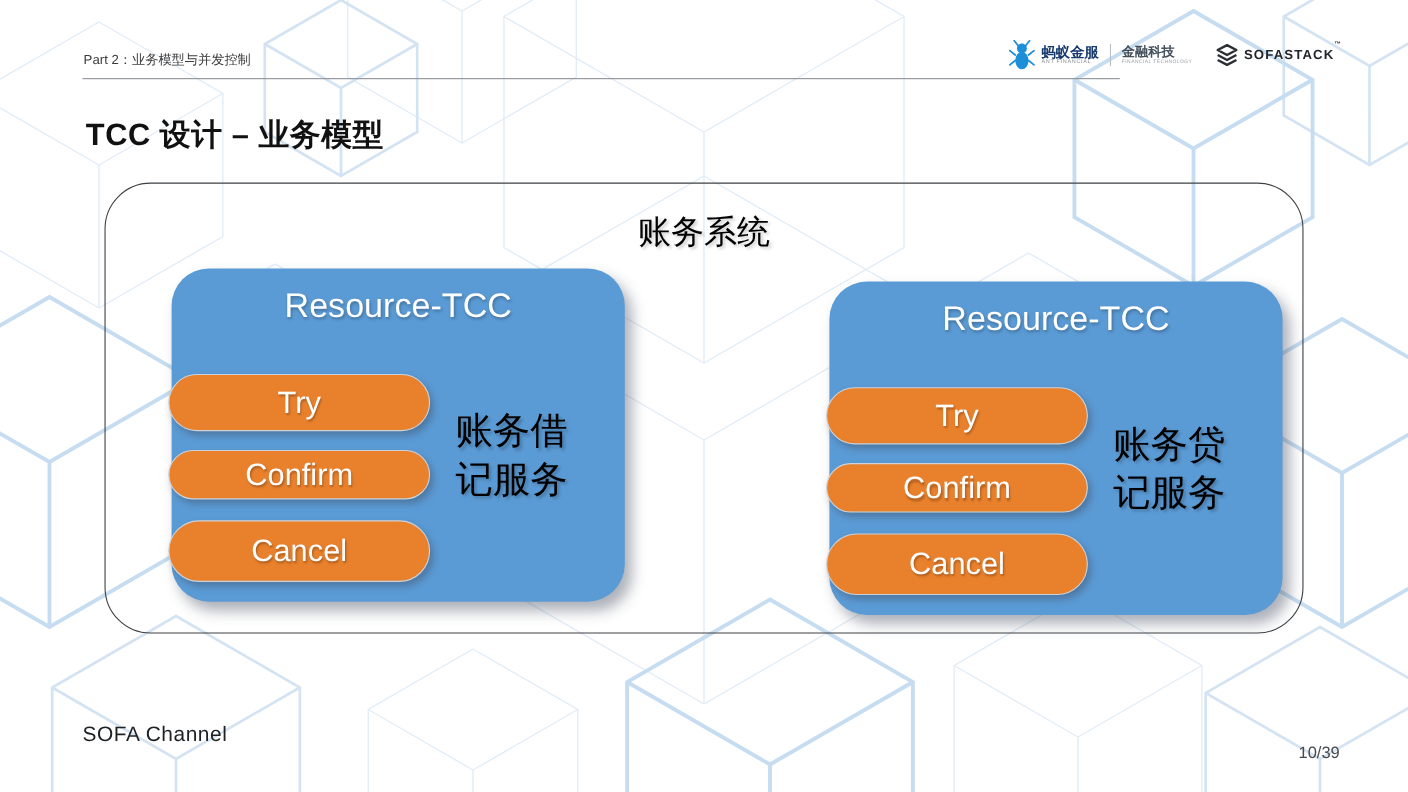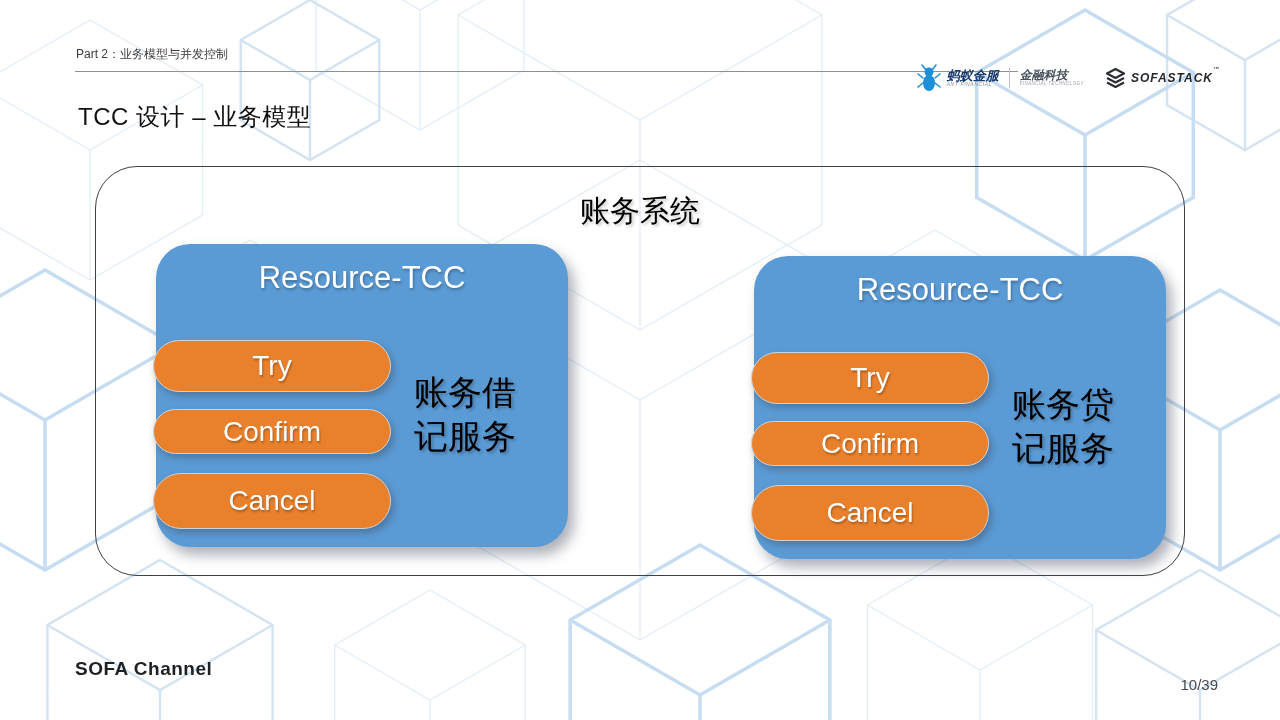--- a/index.html
+++ b/index.html
@@ -11,23 +11,23 @@
   *{box-sizing:border-box;}
   body{margin:0;background:#ffffff;font-family:"Liberation Sans",sans-serif;}
   .slide{position:relative;width:1280px;height:720px;background:#ffffff;overflow:hidden;}
 
   
   .bg{position:absolute;inset:0;z-index:0;pointer-events:none;}
 
   
   .part-label{position:absolute;left:76px;top:46px;font-size:12px;color:#3b3b3b;z-index:2;}
   .header-rule{position:absolute;left:75px;top:71px;width:943px;height:1px;background:#8d9196;z-index:2;}
-  .slide-title{position:absolute;left:78px;top:85px;font-size:24px;font-weight:normal;color:var(--ink);z-index:2;letter-spacing:0.5px;}
+  .slide-title{position:absolute;left:78px;top:85px;font-size:28px;font-weight:bold;color:var(--ink);z-index:2;letter-spacing:0.5px;}
 
-  .logos{position:absolute;top:64px;right:60px;display:flex;align-items:center;gap:13px;z-index:2;font-style:italic;}
+  .logos{position:absolute;top:36px;right:60px;display:flex;align-items:center;gap:13px;z-index:2;}
   .ant-group{display:flex;align-items:center;gap:6px;}
   .logo-col{display:flex;flex-direction:column;line-height:1.05;}
   .ant-name{font-size:13px;font-weight:bold;color:#173a6e;}
   .ant-sub{font-size:5px;color:#8a9099;letter-spacing:0.6px;}
   .logo-divider{width:1px;height:20px;background:#b9bfc6;margin:0 4px;}
   .fintech-name{font-size:12px;font-weight:bold;color:#44505c;}
   .fintech-sub{font-size:4.5px;color:#9aa0a8;letter-spacing:0.4px;}
   .sofastack-group{display:flex;align-items:center;gap:5px;margin-left:8px;}
   .sofastack-text{font-size:12px;font-weight:bold;color:#23272b;letter-spacing:1px;}
   .tm{font-size:6px;color:#23272b;vertical-align:top;position:relative;top:-5px;}
@@ -53,21 +53,21 @@
     color:#ffffff;font-size:28px;text-shadow:1px 2px 2px rgba(0,0,0,0.28);}
   .pill-1{top:96px;height:52px;}
   .pill-2{top:165px;height:45px;}
   .pill-3{top:229px;height:56px;}
 
   .service-label{position:absolute;left:258px;top:126px;width:150px;
     font-size:34px;line-height:44px;color:#000;
     text-shadow:2px 2px 3px rgba(0,0,0,0.25);}
 
   
-  .footer-brand{position:absolute;left:75px;top:658px;font-size:19px;font-weight:bold;
+  .footer-brand{position:absolute;left:75px;top:658px;font-size:19px;font-weight:normal;
     color:#1e2124;letter-spacing:0.5px;z-index:2;}
   .page-number{position:absolute;right:62px;top:676px;font-size:15px;color:#46494d;z-index:2;}
 </style>
 </head>
 <body>
 
 <div class="slide">
 
   <svg class="bg" width="1280" height="720" viewBox="0 0 1280 720" aria-hidden="true">
     <defs>

